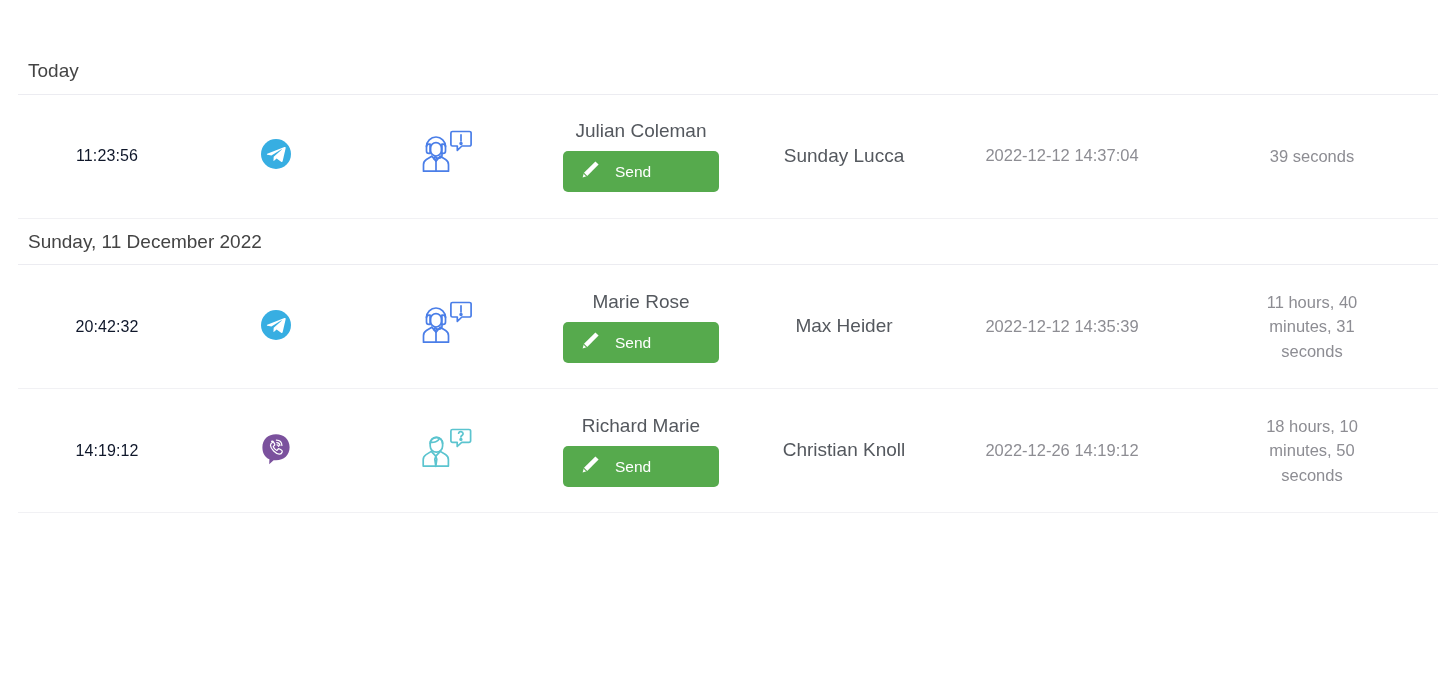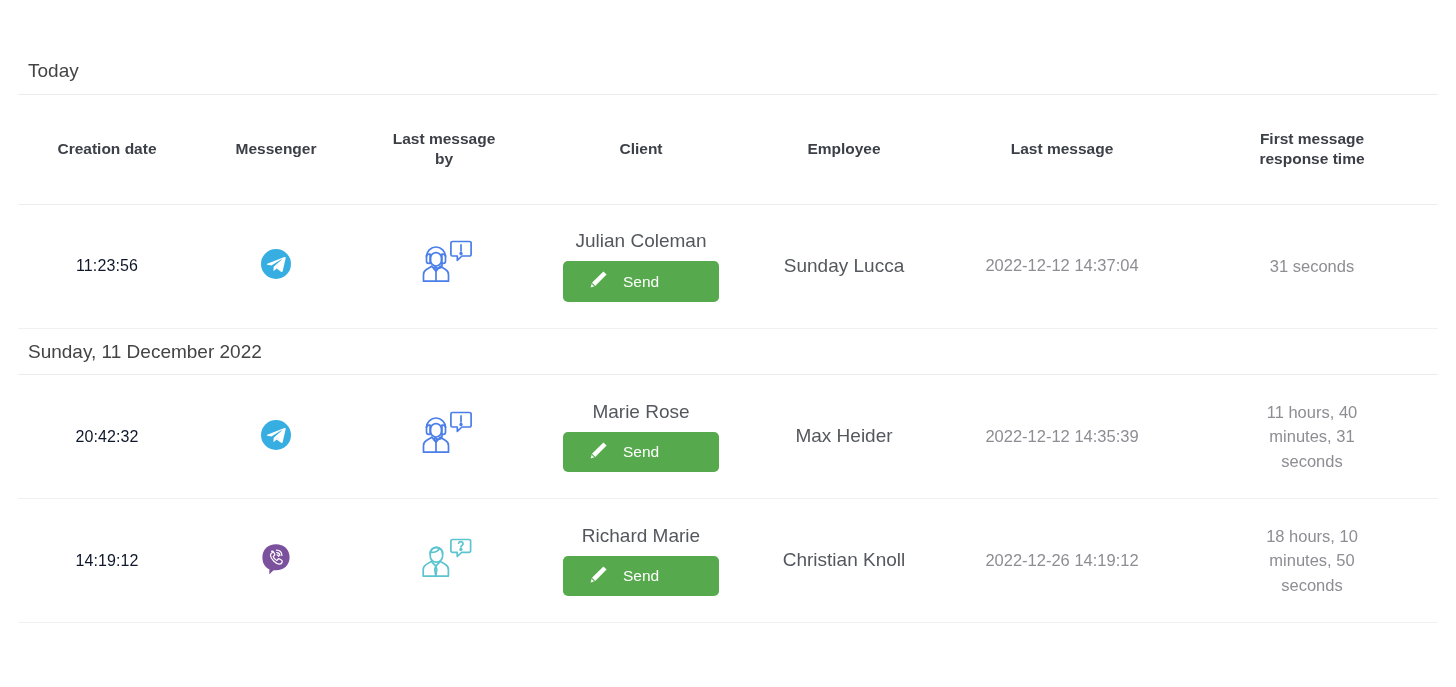--- a/index.html
+++ b/index.html
@@ -91,21 +91,21 @@
   
   .send-btn {
     display: inline-flex;
     align-items: center;
     justify-content: flex-start;
     gap: 14px;
     background: #56aa4d;
     color: #ffffff;
     border: 0;
     border-radius: 5px;
-    padding: 8px 26px 8px 24px;
+    padding: 8px 26px 8px 16px;
     font-size: 15.5px;
     font-family: "Liberation Sans", sans-serif;
     cursor: pointer;
     min-width: 156px;
     line-height: 1;
   }
   .send-btn .pencil { display: block; flex: 0 0 auto; }
   .send-btn .lbl { display: block; }
   
   .msgr-icon { display: inline-block; vertical-align: middle; }
@@ -133,35 +133,20 @@
       <col class="c-employee">
         <col class="c-lastmsg">
         <col class="c-resp">
     </colgroup>
     <tbody>
 
       <tr class="group-row">
         <td colspan="7">Today</td>
       </tr>
 
-      <tr class="head-row">
-        <th>Creation date</th>
-        <th>Messenger</th>
-        <th>
-          <span>Last message</span><br>
-          <span>by</span>
-        </th>
-        <th>Client</th>
-        <th>Employee</th>
-        <th>Last message</th>
-        <th>
-          <span>First message</span><br>
-          <span>response time</span>
-        </th>
-      </tr>
 
 
       <tr class="data-row">
         <td>
           <span class="cell-time">11:23:56</span>
         </td>
         <td>
           <span class="msgr-icon">
             <svg width="32" height="32" viewBox="0 0 32 32" aria-hidden="true">
               <circle cx="16" cy="16" r="15" fill="#37aee2"></circle>
@@ -203,21 +188,21 @@
             </button>
           </div>
         </td>
         <td>
           <span class="cell-person">Sunday Lucca</span>
         </td>
         <td>
           <span class="cell-muted">2022-12-12 14:37:04</span>
         </td>
         <td>
-          <div class="cell-resp">31 seconds</div>
+          <div class="cell-resp">39 seconds</div>
         </td>
       </tr>
 
       <tr class="group-row">
         <td colspan="7">Sunday, 11 December 2022</td>
       </tr>
 
       <tr class="data-row">
         <td>
           <span class="cell-time">20:42:32</span>

